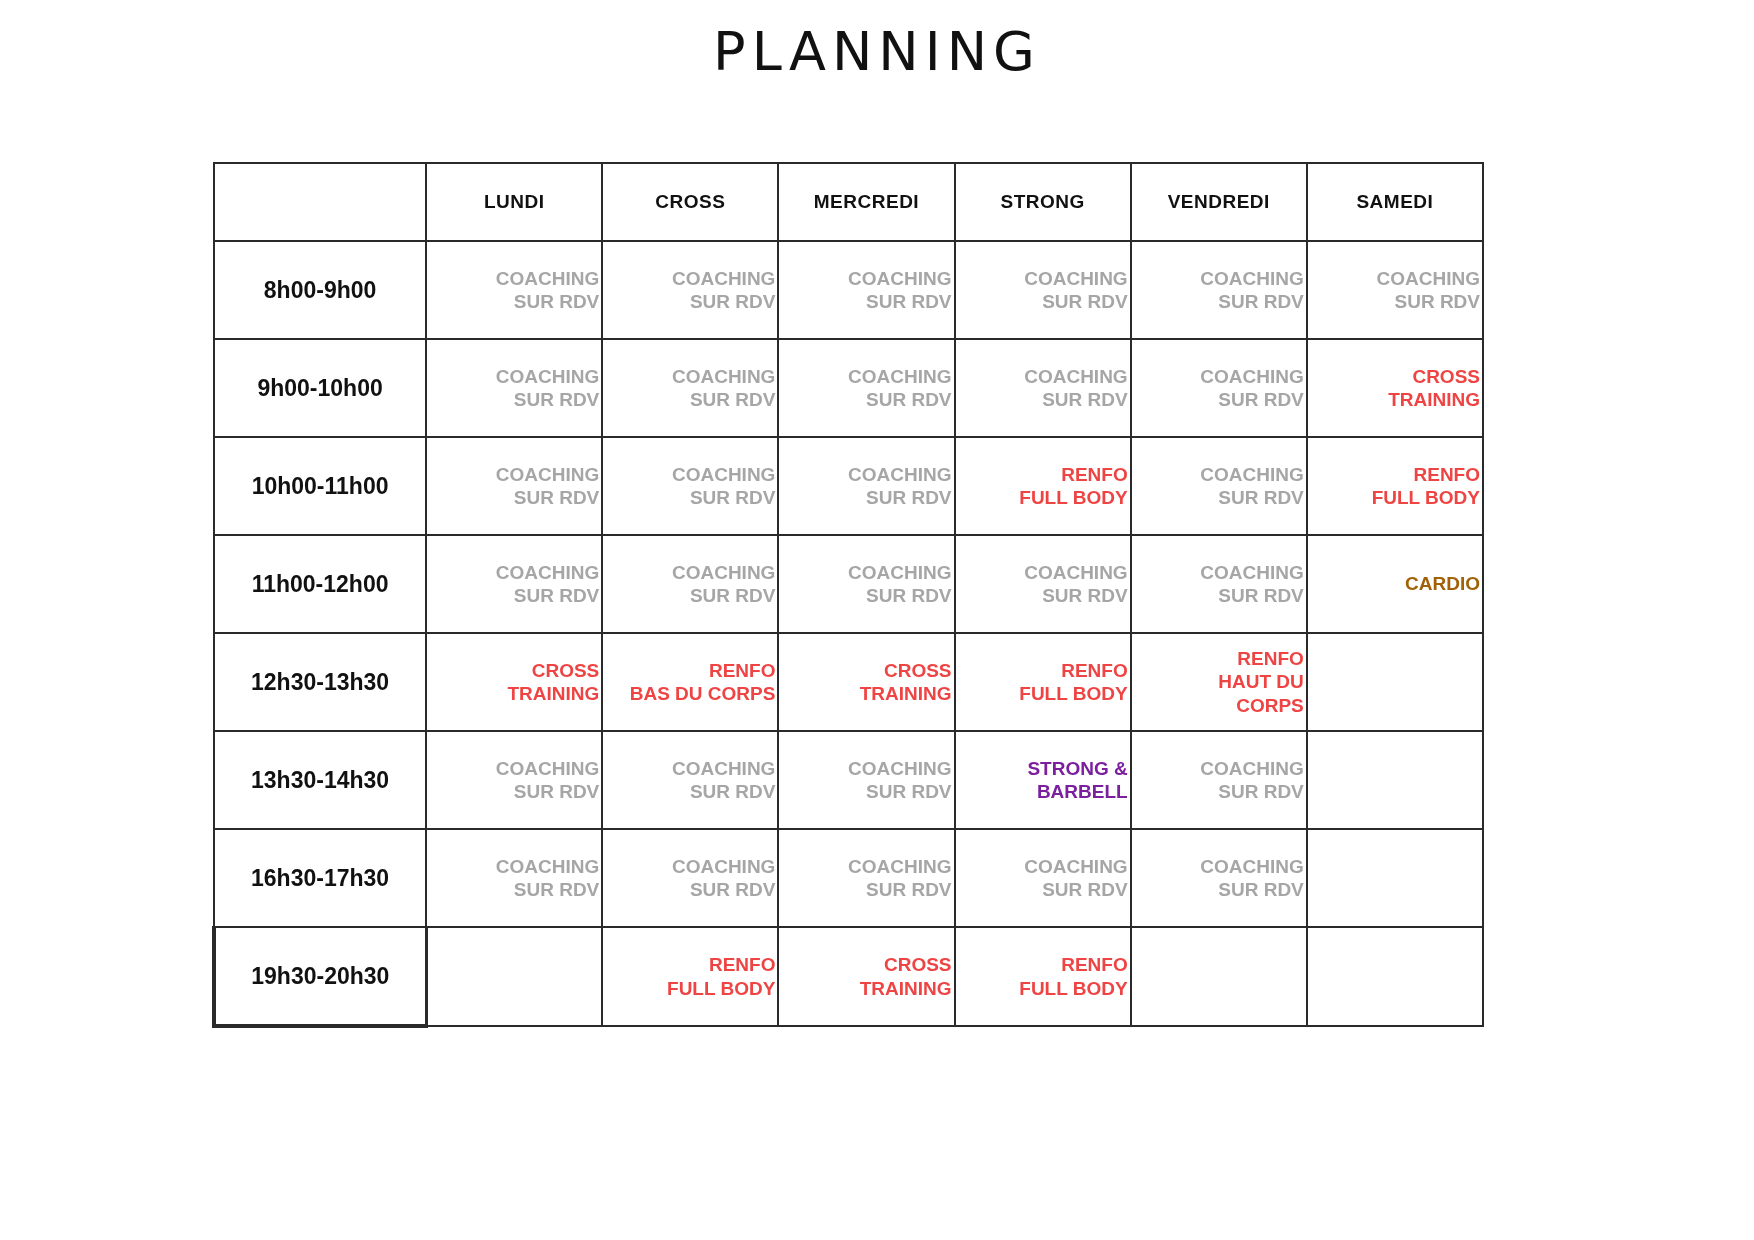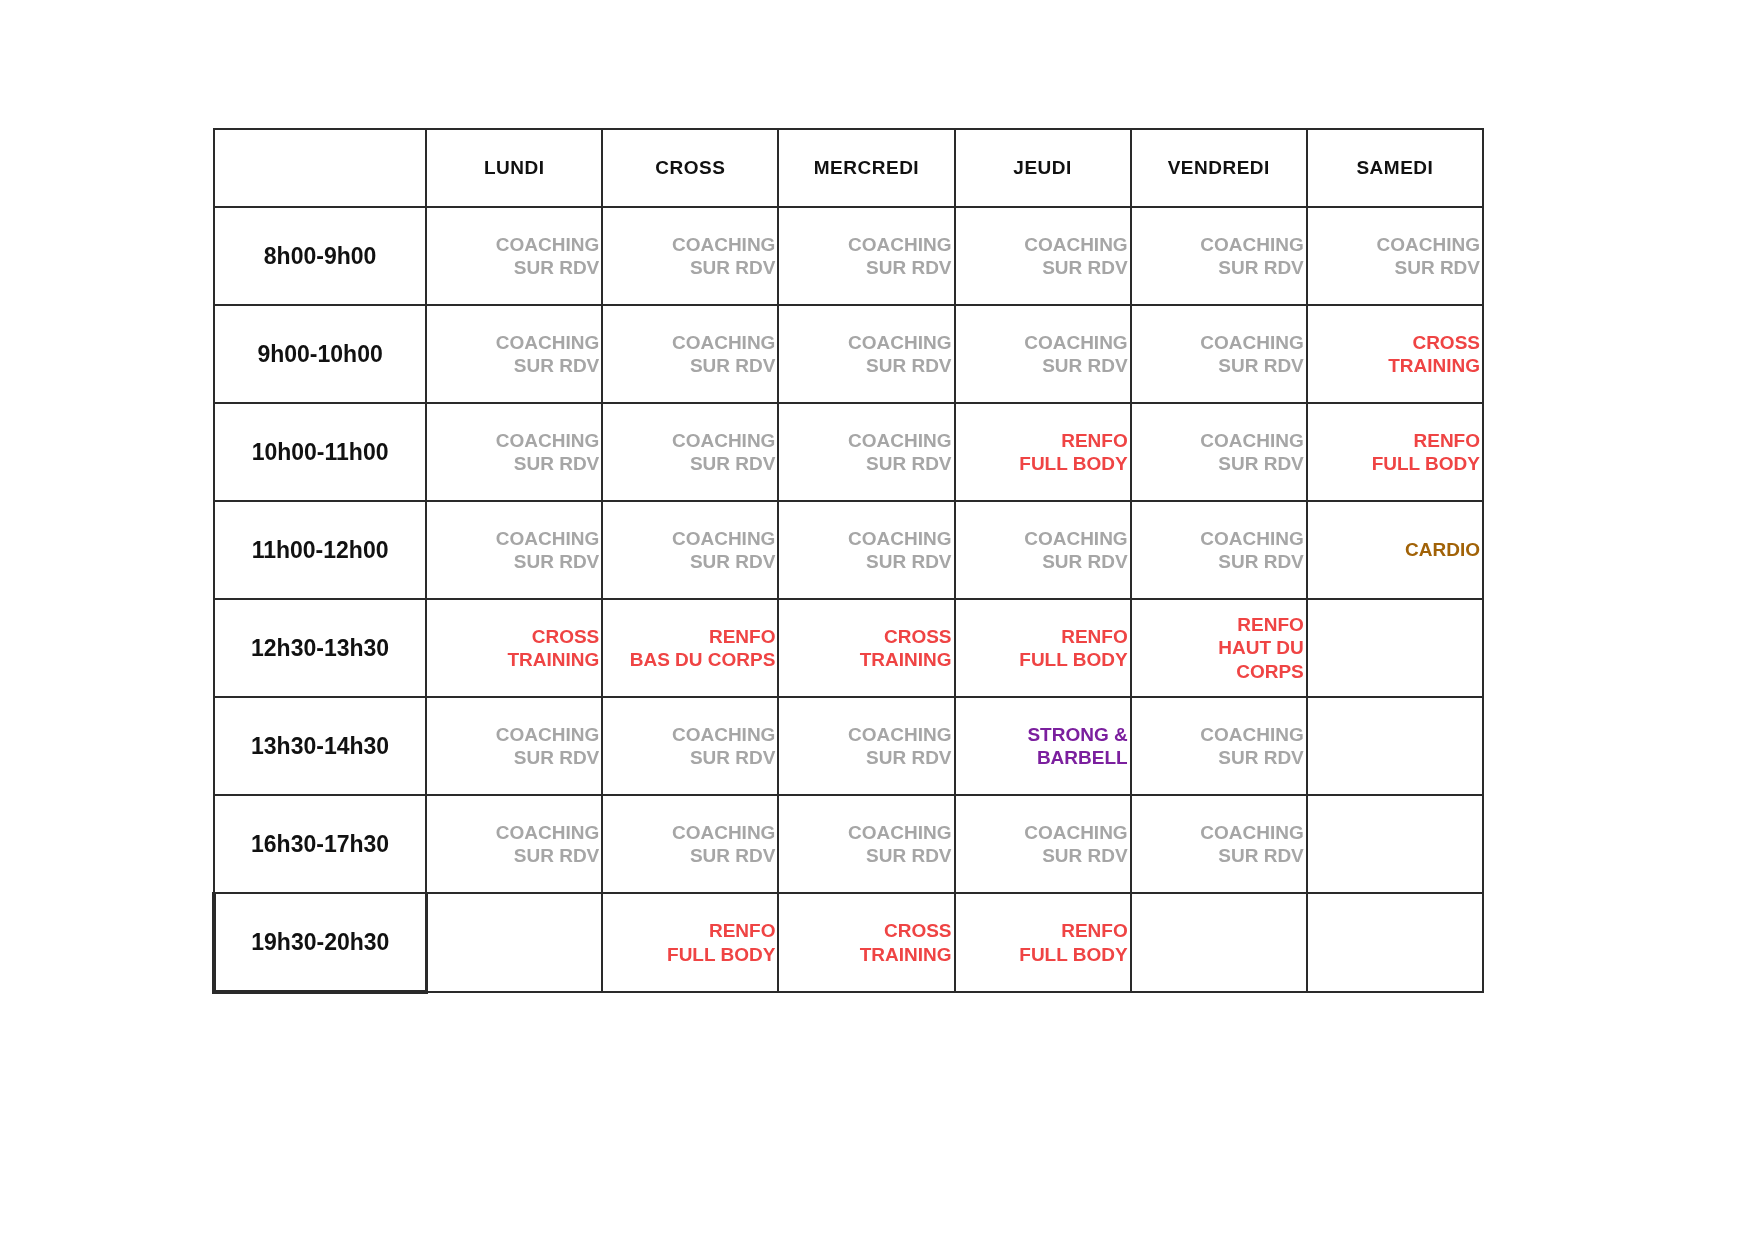--- a/index.html
+++ b/index.html
@@ -33,20 +33,21 @@
   .table-wrap {
     position: absolute;
     left: 212px;
     top: 128px;
     width: 1272px;
   }
   table.planning {
     border-collapse: collapse;
     table-layout: fixed;
     width: 1272px;
+    margin-top: 12px;
   }
   table.planning th, table.planning td {
     border: 2px solid #2a2a2a;
     text-align: center;
     vertical-align: middle;
     padding: 4px 2px;
     font-weight: bold;
     font-size: 19px;
     line-height: 1.22;
   }
@@ -84,39 +85,40 @@
     border-bottom-width: 4px;
     border-left-width: 4px;
     border-right-width: 3px;
   }
 </style>
 </head>
 <body>
 
 <div class="page">
 
+  <h1 class="title">PLANNING</h1>
 
   <div class="table-wrap">
     <table class="planning">
       <colgroup>
         <col class="time-col">
         <col class="day-col">
         <col class="day-col">
         <col class="day-col">
         <col class="day-col">
         <col class="day-col">
         <col class="day-col">
       </colgroup>
       <thead>
         <tr>
           <th class="corner"></th>
           <th>LUNDI</th>
           <th>CROSS</th>
           <th>MERCREDI</th>
-          <th>JEUDI</th>
+          <th>STRONG</th>
           <th>VENDREDI</th>
           <th>SAMEDI</th>
         </tr>
       </thead>
       <tbody id="tbody">
           <tr>
             <td class="time">8h00-9h00</td>
             <td class="cell">
               <span class="txt c-coaching">COACHING
 SUR RDV</span>

